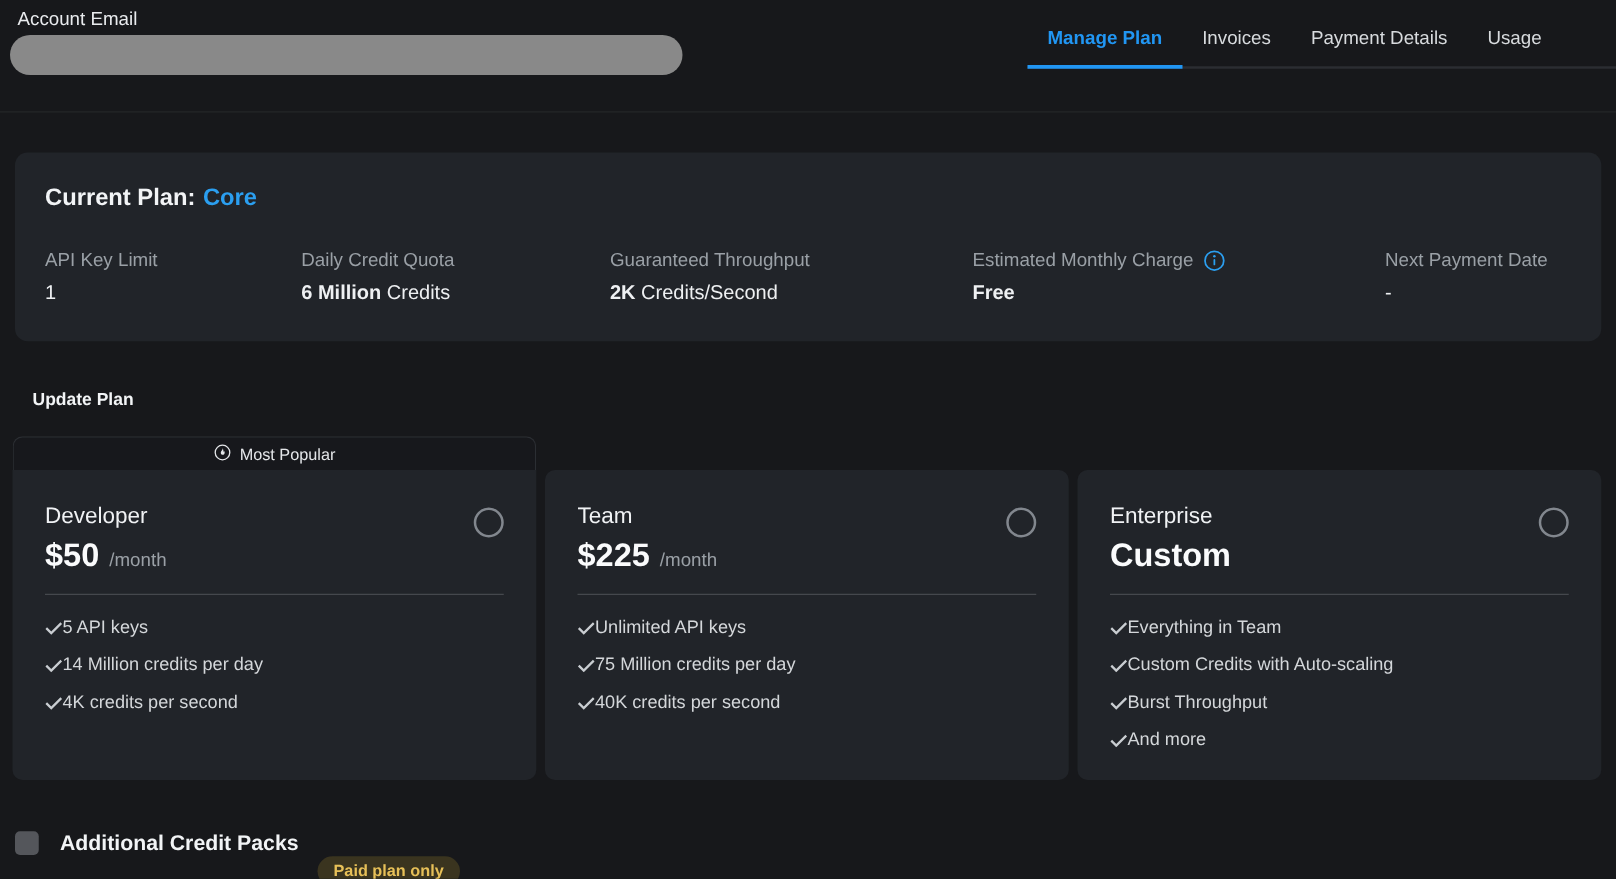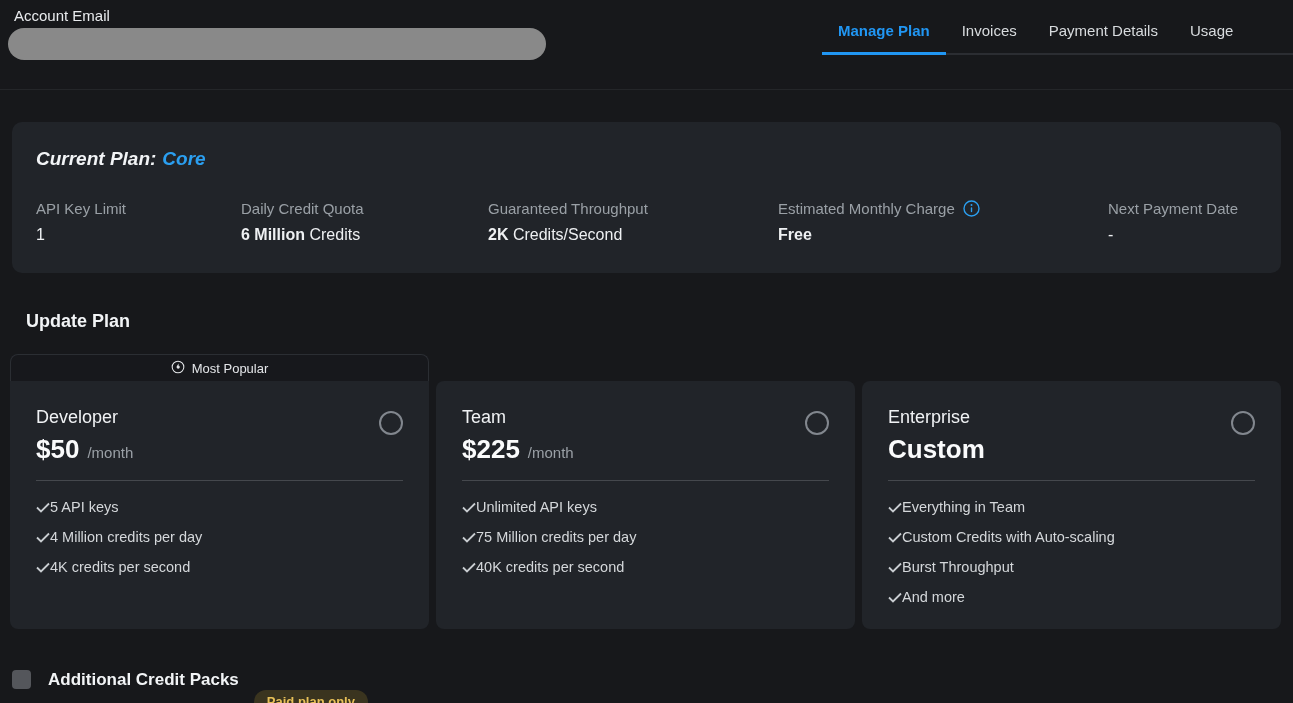--- a/index.html
+++ b/index.html
@@ -50,40 +50,40 @@
 
   
   .plan-card {
     margin:32px 12px 0;
     height:151px;
     background:#212429;
     border-radius:10px;
     padding:26px 24px 0;
   }
   .plan-card-title {
-    font-size:19px; font-weight:bold; color:#f2f4f6;font-style:italic;
+    font-size:19px; font-weight:bold; color:#f2f4f6;
   }
   .plan-card-title .plan-name { color:#2b9ff0; margin-left:6px; }
   .stats {
     display:grid;
     grid-template-columns:205px 247px 290px 330px 1fr;
     margin-top:30px;
   }
   .stat-label {
     font-size:15px; color:#9aa0a6;
     display:flex; align-items:center; gap:8px;
   }
   .stat-value { margin-top:9px; font-size:16px; color:#eef0f2; }
   .stat-value b { font-weight:bold; }
   .info-icon svg { display:block; }
 
   
   .section-heading {
     margin:38px 0 0 26px;
-    font-size:18px; font-weight:bold; color:#f2f4f6;
+    font-size:14px; font-weight:bold; color:#f2f4f6;
   }
   .cards-row {
     display:grid;
     grid-template-columns:1fr 1fr 1fr;
     gap:7px;
     margin:22px 12px 0 10px;
   }
   .popular-strip {
     height:27px;
     background:#17181c;
@@ -244,21 +244,21 @@
               </svg>
             </span>
             <span>5 API keys</span>
           </li>
         <li>
             <span class="check-icon">
               <svg width="14" height="11" viewBox="0 0 14 11" fill="none">
                 <path d="M1 5.5 5 9.5 13 1.5" stroke="#c9cdd1" stroke-width="1.8" fill="none"></path>
               </svg>
             </span>
-            <span>4 Million credits per day</span>
+            <span>14 Million credits per day</span>
           </li>
         <li>
             <span class="check-icon">
               <svg width="14" height="11" viewBox="0 0 14 11" fill="none">
                 <path d="M1 5.5 5 9.5 13 1.5" stroke="#c9cdd1" stroke-width="1.8" fill="none"></path>
               </svg>
             </span>
             <span>4K credits per second</span>
           </li>
       </ul>

